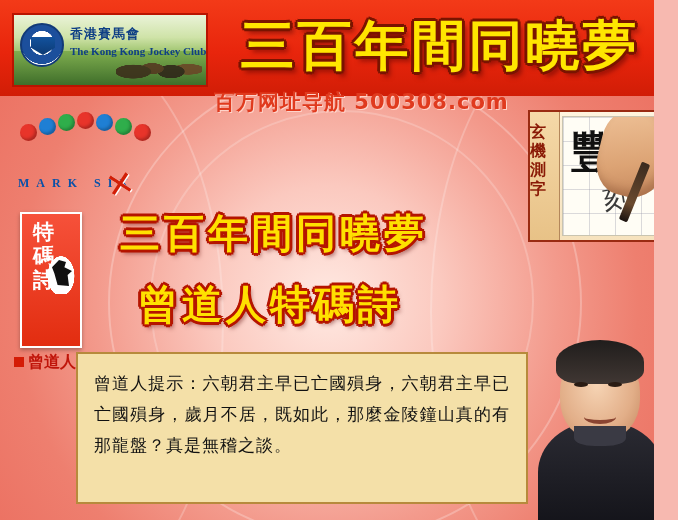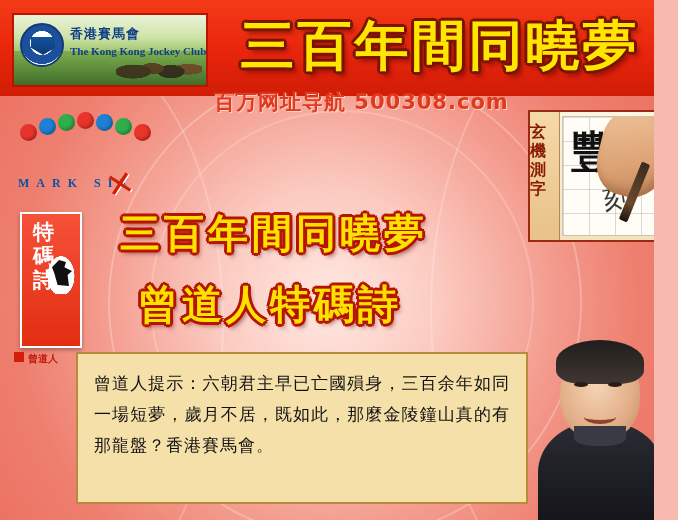--- a/index.html
+++ b/index.html
@@ -134,21 +134,21 @@
     position:absolute;right:4px;top:40px;width:30px;height:40px;
     background:radial-gradient(ellipse at 50% 55%,#ffffff 0 62%,#ffffff 63%,transparent 64%);
   }
   .vbanner .horseicon:after{
     content:"";position:absolute;left:6px;top:6px;width:20px;height:26px;
     background:#111;
     clip-path:polygon(35% 0,70% 8%,62% 28%,100% 42%,78% 58%,85% 100%,28% 96%,12% 52%,0 28%);
   }
   .name-tag{
     position:absolute;left:14px;top:352px;width:78px;height:20px;
-    font-size:10px;font-weight:bold;color:#c0150a;
+    font-size:16px;font-weight:bold;color:#c0150a;
     font-family:"DejaVu Sans",sans-serif;
     white-space:nowrap;
   }
   .name-tag .sq{
     display:inline-block;width:10px;height:10px;background:#d41c06;margin-right:4px;
   }
 
   
   .issue{
     position:absolute;left:186px;top:128px;width:320px;height:52px;
@@ -324,21 +324,21 @@
     <span class="sq"></span><span>曾道人</span>
   </div>
 
 
   <div class="poem">
     <div class="line">三百年間同曉夢</div>
     <div class="line line2">曾道人特碼詩</div>
   </div>
 
   <div class="notebox">
-    <div class="t">曾道人提示：六朝君主早已亡國殞身，三百余年如同一場短夢，歲月不居，既如此，那麼金陵鐘山真的有那龍盤？香港賽馬會。</div>
+    <div class="t">曾道人提示：六朝君主早已亡國殞身，六朝君主早已亡國殞身，歲月不居，既如此，那麼金陵鐘山真的有那龍盤？真是無稽之談。</div>
   </div>
 
   <div class="rightpanel">
     <div class="rp-label">玄機測字</div>
     <div class="rp-paper">
       <div class="rp-char">豐</div>
       <div class="rp-char2">刻</div>
       <div class="rp-hand"></div>
       <div class="rp-pen"></div>
     </div>

